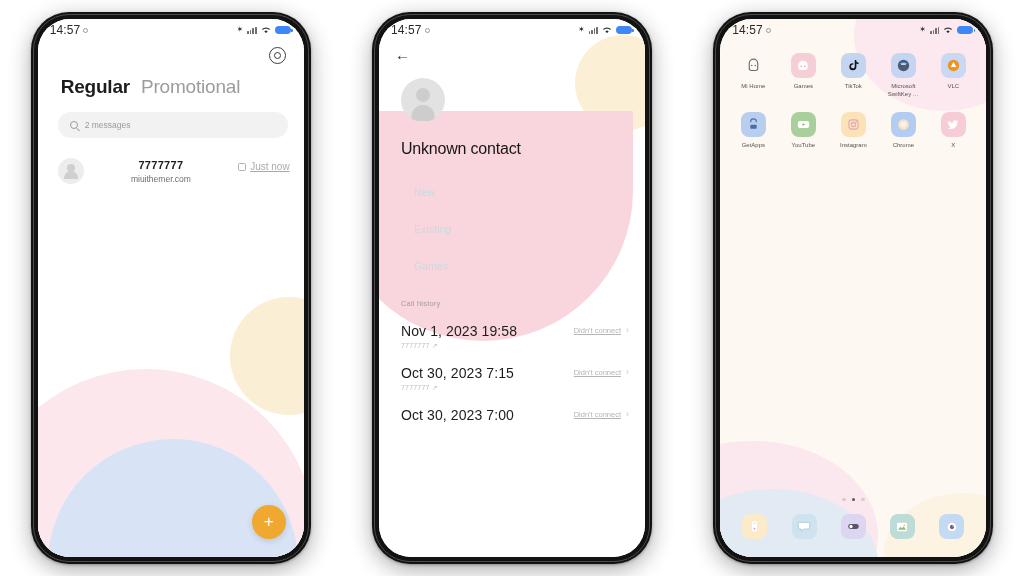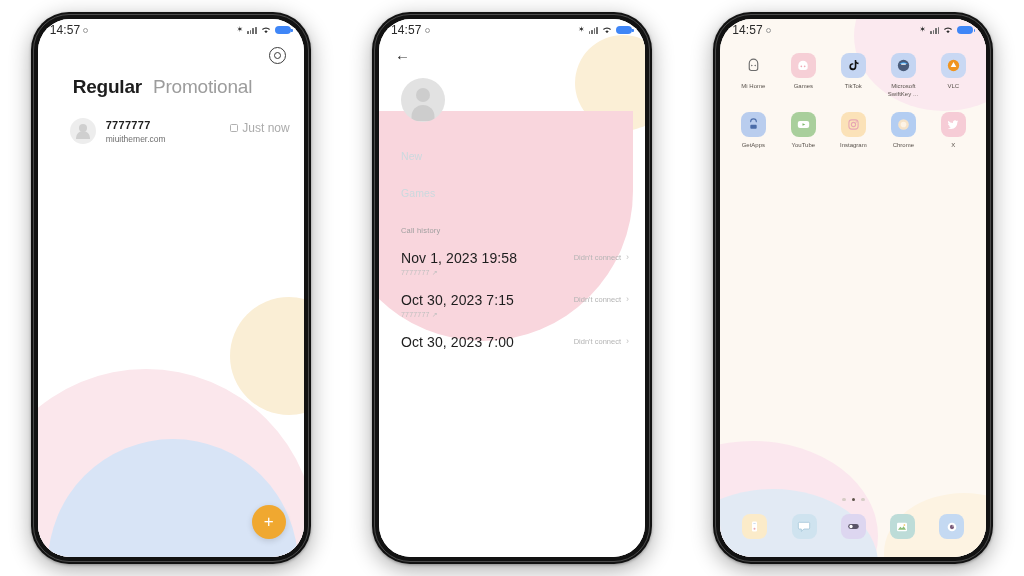--- a/index.html
+++ b/index.html
@@ -65,21 +65,21 @@
   .blob{ position:absolute; border-radius:50%; }
   .s1 .blob-cream{
     width:118px; height:118px; right:-44px; top:278px; background:#faeed5;
   }
   .s1 .blob-pink{
     width:340px; height:340px; left:-62px; bottom:-152px; background:#fbe7ec;
   }
   .s1 .blob-blue{
     width:250px; height:250px; left:10px; bottom:-132px; background:#d8e4f6;
   }
-  .s1-content{ position:relative; z-index:10; padding:0 0 0 16px; }
+  .s1-content{ position:relative; z-index:10; padding:0 0 0 4px;text-align:center; }
   .gear-row{ display:flex; justify-content:flex-end; padding:6px 18px 0 0; }
   .gear{
     width:17px; height:17px; border-radius:50%;
     border:1.6px solid #3c3c3c; display:flex; align-items:center; justify-content:center;
   }
   .gear::after{ content:""; width:5px; height:5px; border-radius:50%; border:1.6px solid #3c3c3c; }
   .tabs{ display:flex; align-items:baseline; gap:11px; padding:12px 0 0 19px; }
   .tab{ font-size:19px; letter-spacing:-.2px; }
   .tab.active{ color:#1d1d1d; font-weight:700; }
   .tab.inactive{ color:#9c9c9c; font-weight:400; }
@@ -110,21 +110,21 @@
     position:absolute; margin-top:8px;
   }
   .avatar{ position:relative; overflow:hidden; }
   .msg-main{ flex:1; min-width:0; padding-top:1px; }
   .msg-name{ font-size:11px; color:#1d1d1d; font-weight:700; letter-spacing:.3px; }
   .msg-prev{ font-size:8.5px; color:#6e6e6e; margin-top:3px; }
   .msg-meta{ display:flex; align-items:center; gap:4px; padding-top:3px; }
   .meta-ic{
     width:8px; height:8px; border:1.2px solid #b0b0b0; border-radius:1.5px; flex:0 0 auto;
   }
-  .msg-time{ font-size:12px; color:#ababab; white-space:nowrap; }
+  .msg-time{ font-size:10px; color:#ababab; white-space:nowrap;text-decoration:underline; }
   .fab{
     position:absolute; right:18px; bottom:18px; z-index:20;
     width:34px; height:34px; border-radius:50%; background:#f0a830;
     display:flex; align-items:center; justify-content:center;
     box-shadow:0 2px 6px rgba(0,0,0,.14);
   }
   .fab span{ color:#fff; font-size:17px; line-height:1; font-weight:300; margin-top:-2px; }
 
   
   .s2{ position:absolute; inset:0; background:#fff; }
@@ -156,35 +156,35 @@
     display:flex; align-items:center; justify-content:space-between;
     padding:48px 18px 0 22px;
   }
   .phone-num{ font-size:11px; color:#2a2a2a; letter-spacing:.3px; }
   .acts{ display:flex; gap:9px; }
   .act{ width:21px; height:21px; border-radius:50%; display:flex; align-items:center; justify-content:center; }
   .act.call{ background:#a7cbd4; }
   .act.msg{ background:#f4cac6; }
   .act svg{ width:10px; height:10px; fill:#fff; }
   .menu{ position:relative; z-index:10; padding:28px 0 0 22px; }
-  .menu-item{ font-size:10.5px; color:#cbd9de; margin-bottom:25px; letter-spacing:.1px; }
+  .menu-item{ font-size:10.5px; color:#cbd9de; margin-bottom:25px; letter-spacing:.1px;margin-left:13px; }
   .ch-label{
     position:relative; z-index:10;
     font-size:7.5px; color:#9f9f9f; padding:2px 0 0 22px; letter-spacing:.2px;
   }
   .ch-row{
     position:relative; z-index:10;
     display:flex; align-items:flex-start; justify-content:space-between;
     padding:15px 16px 0 22px;
   }
   .ch-main{ min-width:0; }
   .ch-date{ font-size:14px; color:#1d1d1d; letter-spacing:.1px; }
   .ch-sub{ font-size:7px; color:#bfbfbf; margin-top:3px; letter-spacing:.2px; }
   .ch-right{ display:flex; align-items:center; gap:5px; padding-top:3px; }
-  .ch-status{ font-size:7.5px; color:#b4b4b4; white-space:nowrap; }
+  .ch-status{ font-size:7.5px; color:#b4b4b4; white-space:nowrap;text-decoration:underline; }
   .ch-chev{ font-size:9px; color:#c4c4c4; line-height:1; }
 
   
   .s3{ position:absolute; inset:0; background:#fdf8f2; overflow:hidden; }
   .s3 .hs-pink-top{
     position:absolute; right:-48px; top:-58px;
     width:180px; height:150px; border-radius:50%; background:#fbe9ef;
   }
   .s3 .hs-pink-bl{
     position:absolute; left:-92px; bottom:-74px;
@@ -262,20 +262,24 @@
       <div class="s1-content">
         <div class="gear-row">
           <div class="gear"></div>
         </div>
 
         <div class="tabs">
           <div class="tab active">Regular</div>
           <div class="tab inactive">Promotional</div>
         </div>
 
+        <div class="searchbar">
+          <span class="mag"></span>
+          <span class="search-ph">2 messages</span>
+        </div>
 
         <div class="msg-row">
           <div class="avatar"></div>
           <div class="msg-main">
             <div class="msg-name">7777777</div>
             <div class="msg-prev">miuithemer.com</div>
           </div>
           <div class="msg-meta">
             <span class="meta-ic"></span>
             <span class="msg-time">Just now</span>
@@ -315,24 +319,26 @@
             </svg>
           <span class="ic-bat"></span>
         </div>
       </div>
 
       <div class="s2-content">
         <div class="backrow">
           <span class="arrow">←</span>
         </div>
         <div class="c-avatar"></div>
+        <div class="c-title">Unknown contact</div>
 
 
         <div class="menu">
           <div class="menu-item">New</div>
+          <div class="menu-item">Existing</div>
           <div class="menu-item">Games</div>
         </div>
 
         <div class="ch-label">Call history</div>
 
         <div class="ch-row">
           <div class="ch-main">
             <div class="ch-date">Nov 1, 2023 19:58</div>
             <div class="ch-sub"><span>7777777</span> <span>↗</span></div>
           </div>

